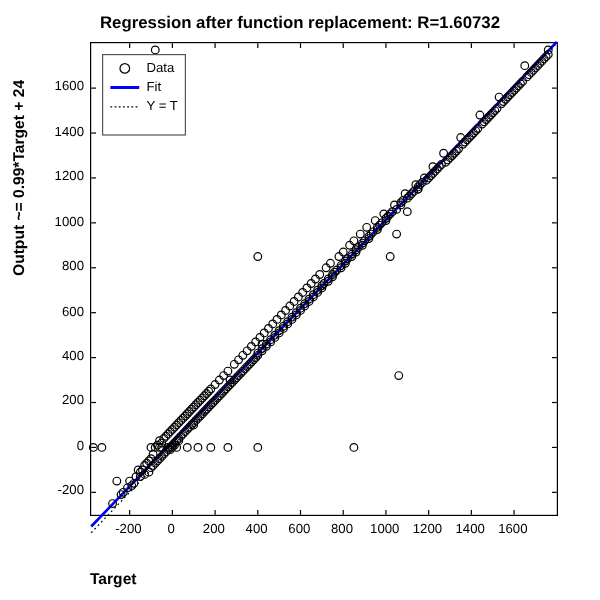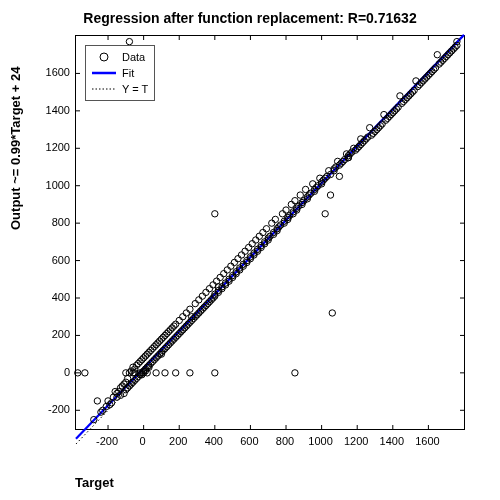--- a/index.html
+++ b/index.html
@@ -3,30 +3,30 @@
 <meta charset="utf-8">
 <style>
   html,body{margin:0;padding:0;width:500px;height:500px;background:#fff;font-family:Arial,Helvetica,sans-serif}
   .page{position:relative;width:500px;height:500px}
   .title{position:absolute;top:10px;left:0;right:0;text-align:center;font-weight:bold;font-size:14px}
   .plot{position:absolute;left:75px;top:35px;width:390px;height:395px;border:1px solid #000;box-sizing:border-box}
   .ylabel{position:absolute;left:8px;top:230px;transform:rotate(-90deg);transform-origin:left top;font-weight:bold;font-size:13px;white-space:nowrap}
   .xlabel{position:absolute;bottom:10px;left:75px;width:390px;text-align:left;font-weight:bold;font-size:13px}
   .xtick{position:absolute;top:435px;font-size:11px;transform:translateX(-50%);color:#000}
   .ytick{position:absolute;right:430px;font-size:11px;transform:translateY(-50%);text-align:right;color:#000;width:40px}
-  .legend{position:absolute;left:85px;top:45px;background:#fff;border:1px solid #555;font-size:11px;padding:3px 6px 3px 4px}
+  .legend{position:absolute;left:85px;top:45px;background:#fff;border:1px solid #555;font-size:11px;padding:3px 6px 15px 4px}
   .legend-row{display:flex;align-items:center;height:16px}
   .legend-swatch{width:28px;height:14px;display:flex;align-items:center;justify-content:center;margin-right:4px}
   svg.plotsvg{position:absolute;left:0;top:0;width:100%;height:100%;overflow:visible}
 </style>
 </head>
 <body>
 <div class="page">
 
-<div class="title">Regression after function replacement: R=0.71632</div>
+<div class="title">Regression after function replacement: R=1.60732</div>
 <div class="ylabel">Output ~= 0.99*Target + 24</div>
 <div class="xlabel">Target</div>
 
 <div class="plot">
   <svg class="plotsvg" viewBox="0 0 388 393" preserveAspectRatio="none">
     <g id="svg-ticks">
           <line x1="32.03669724770642" y1="389" x2="32.03669724770642" y2="393" stroke="#000"></line>
           <line x1="32.03669724770642" y1="0" x2="32.03669724770642" y2="4" stroke="#000"></line>
           <line x1="67.63302752293578" y1="389" x2="67.63302752293578" y2="393" stroke="#000"></line>
           <line x1="67.63302752293578" y1="0" x2="67.63302752293578" y2="4" stroke="#000"></line>

